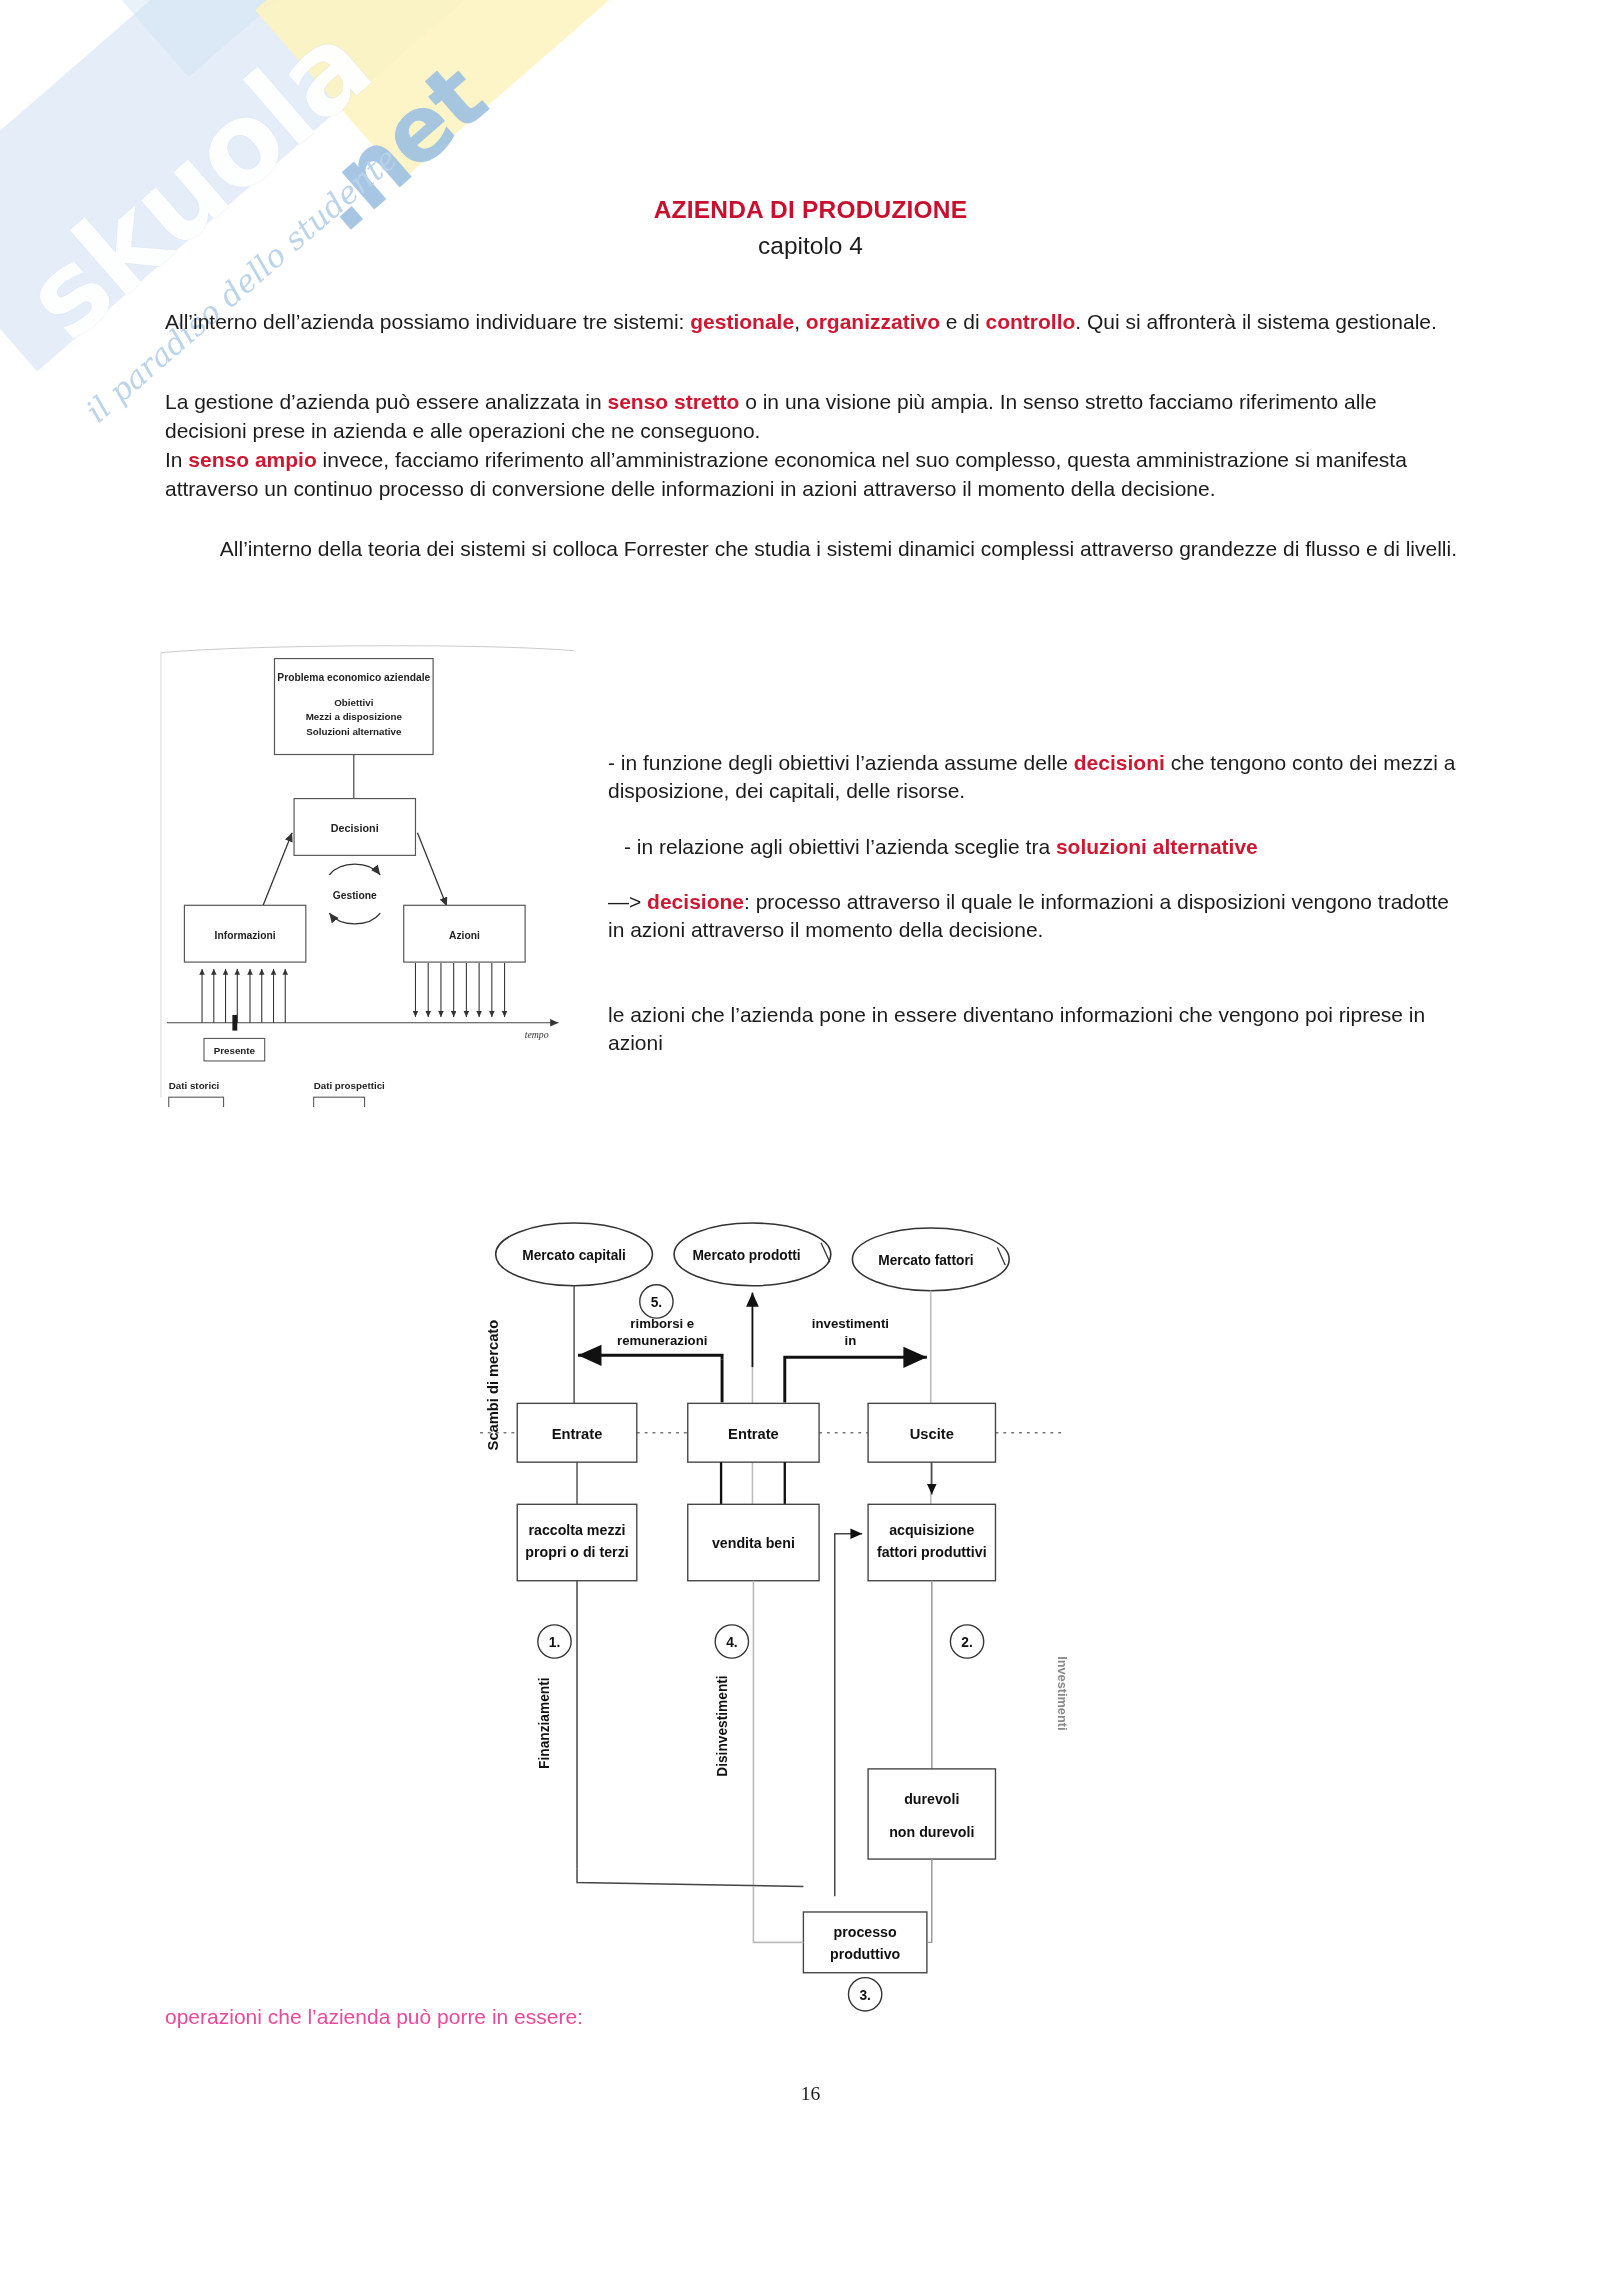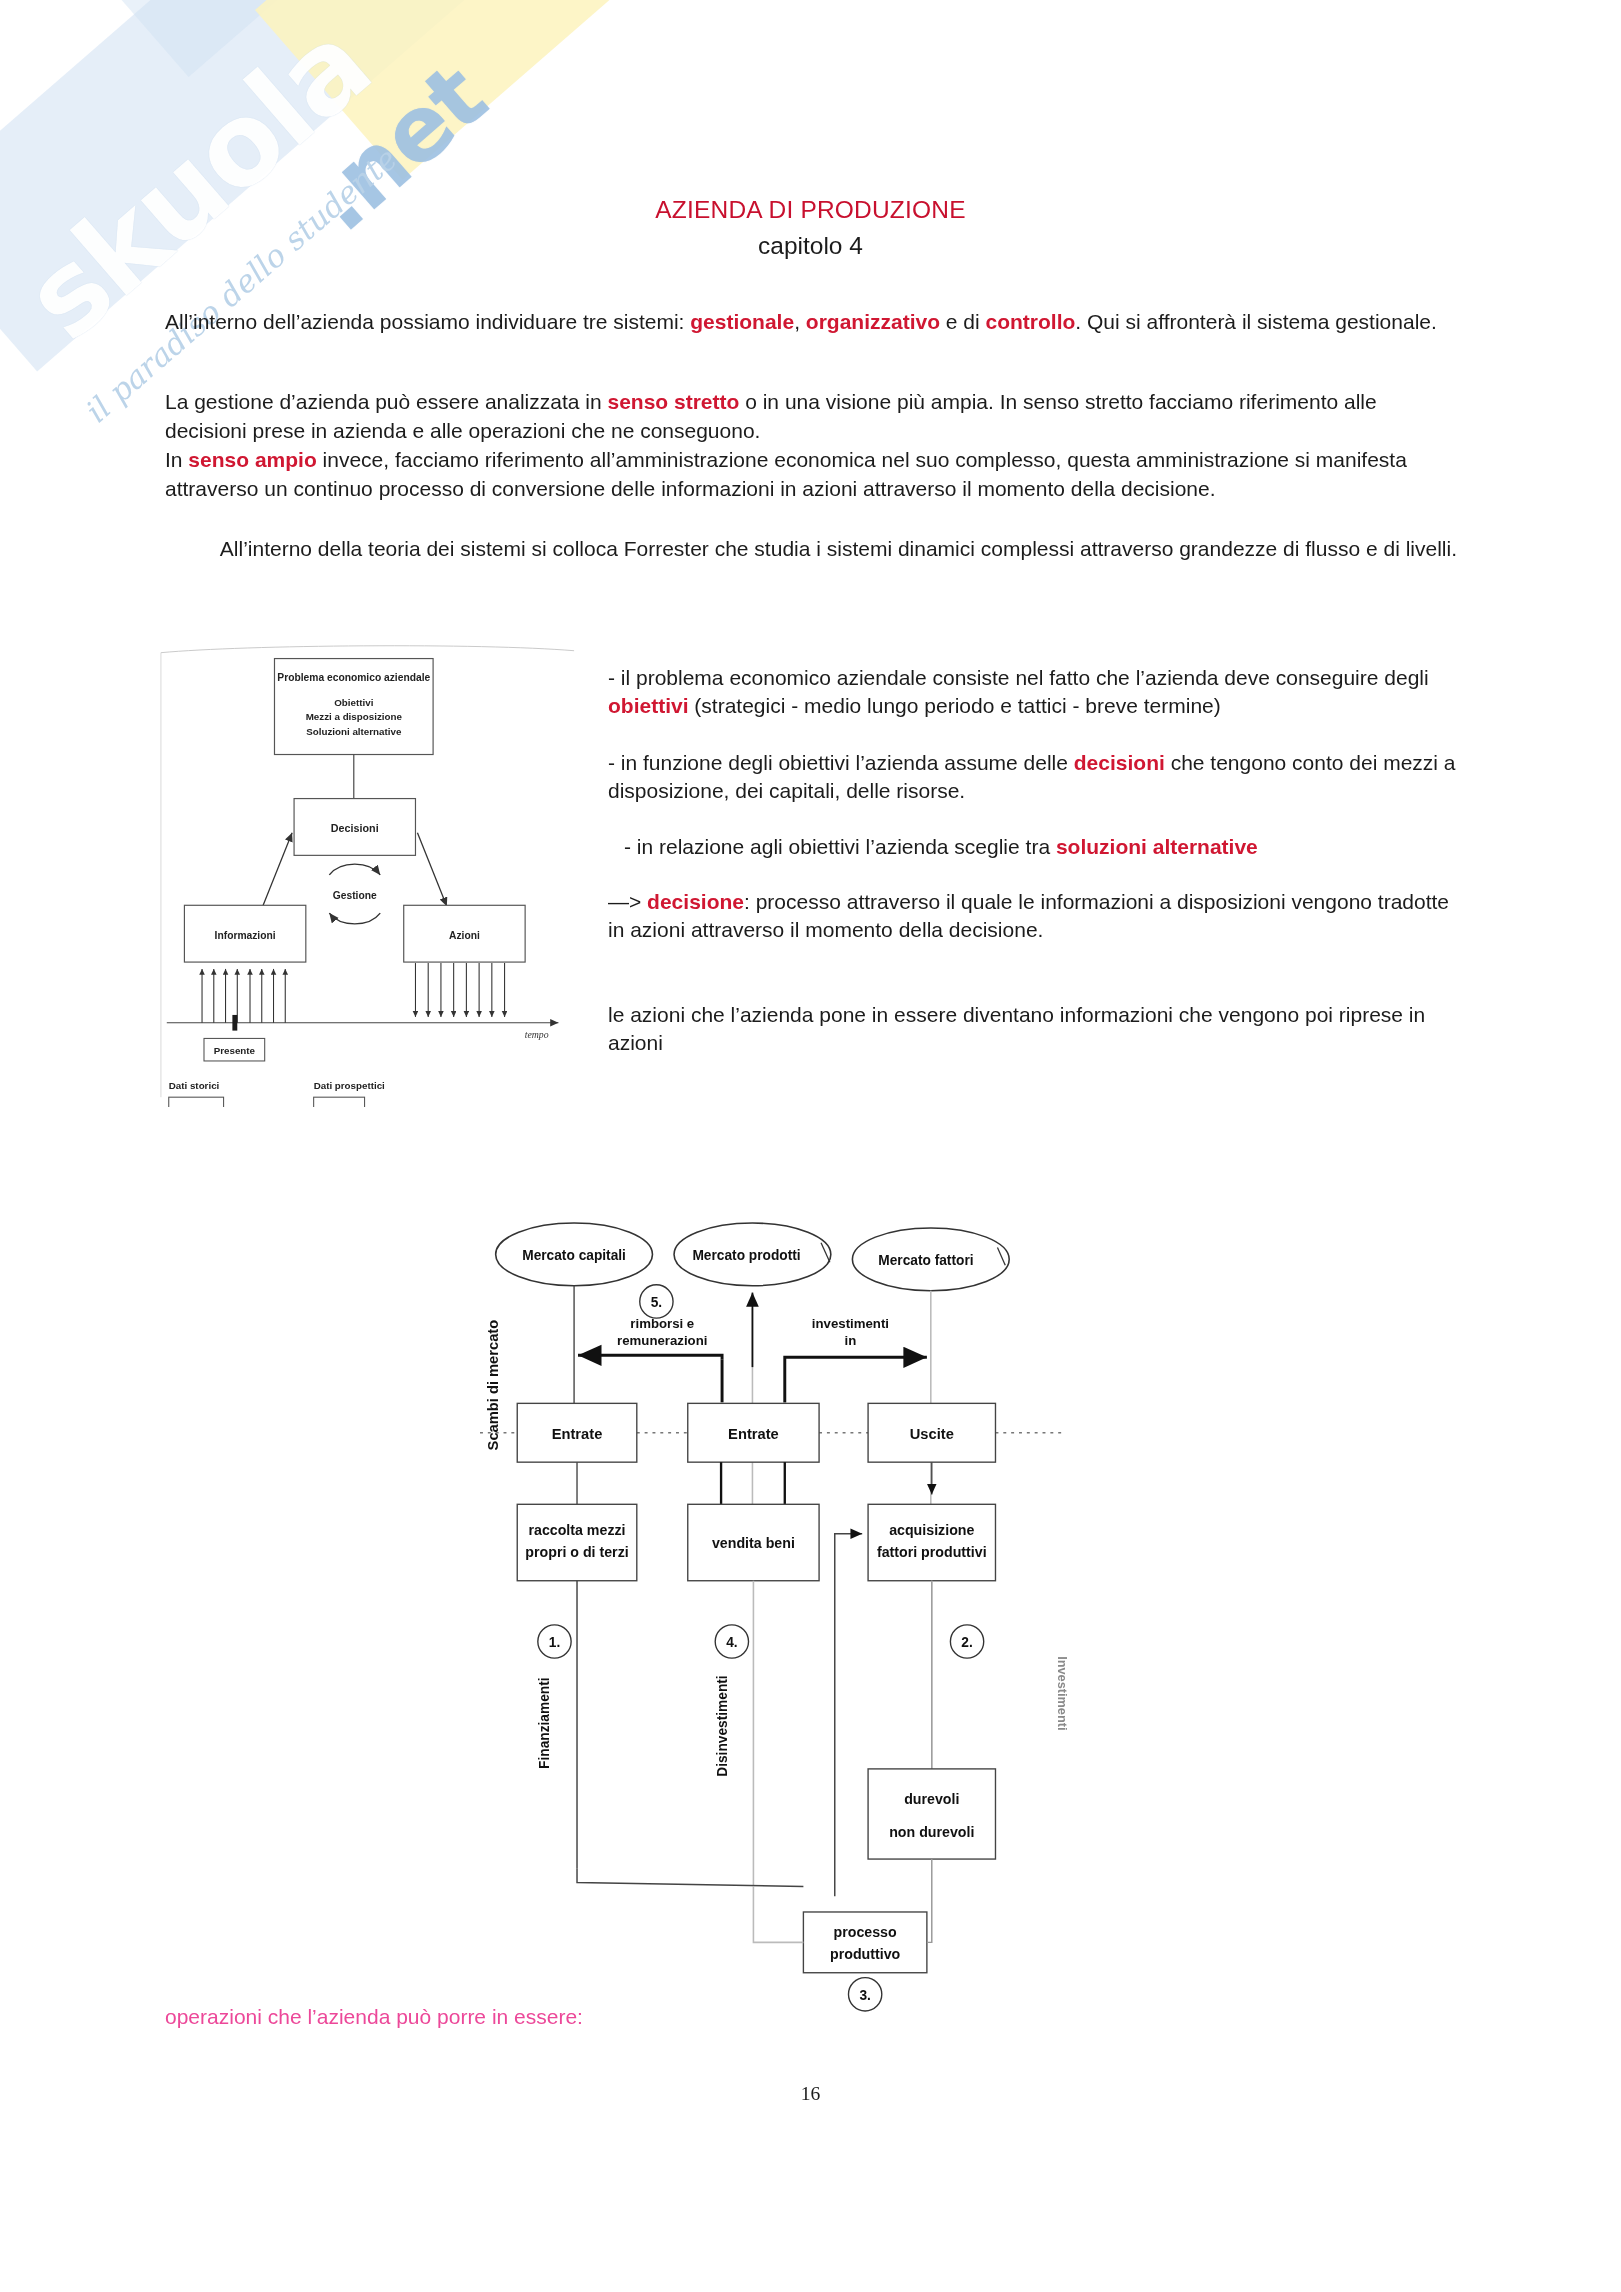--- a/index.html
+++ b/index.html
@@ -78,21 +78,21 @@
     transform-origin:0 0;
     opacity:.95;
   }
 
   
   #page { position:relative; z-index:2; width:1621px; height:2293px; }
 
   .doc-title {
     position:absolute; left:0; right:0; top:196px;
     text-align:center;
-    font-size:24.5px; font-weight:normal;
+    font-size:24.5px; font-weight:bold;
     color:#c8102e;
     letter-spacing:0.2px;
   }
   .doc-subtitle {
     position:absolute; left:0; right:0; top:232px;
     text-align:center;
     font-size:24.5px; color:#1c1c1c;
   }
 
   .para {
@@ -227,21 +227,20 @@
 
       <text x="12" y="462" font-family="'Liberation Sans',sans-serif" font-size="10" font-weight="bold" fill="#222">Dati storici</text>
       <text x="160" y="462" font-family="'Liberation Sans',sans-serif" font-size="10" font-weight="bold" fill="#222">Dati prospettici</text>
       <rect x="12" y="470" width="56" height="22" fill="#fff" stroke="#555" stroke-width="1.1"></rect>
       <text x="40" y="486" text-anchor="middle" font-family="'Liberation Sans',sans-serif" font-size="10" font-weight="bold" fill="#222">Passato</text>
       <rect x="160" y="470" width="52" height="22" fill="#fff" stroke="#555" stroke-width="1.1"></rect>
       <text x="186" y="486" text-anchor="middle" font-family="'Liberation Sans',sans-serif" font-size="10" font-weight="bold" fill="#222">Futuro</text>
     </svg>
   </div>
 
-  <div class="note n1"><span>- il problema economico aziendale consiste nel fatto che l’azienda deve conseguire degli </span><b class="hl">obiettivi</b><span> (strategici - medio lungo periodo e tattici - breve termine)</span></div>
 
   <div class="note n2"><span>- in funzione degli obiettivi l’azienda assume delle </span><b class="hl">decisioni</b><span> che tengono conto dei mezzi a disposizione, dei capitali, delle risorse.</span></div>
 
   <div class="note n3"><span>- in relazione agli obiettivi l’azienda sceglie tra </span><b class="hl">soluzioni alternative</b></div>
 
   <div class="note n4"><span>—&gt; </span><b class="hl">decisione</b><span>: processo attraverso il quale le informazioni a disposizioni vengono tradotte in azioni attraverso il momento della decisione.</span></div>
 
   <div class="note n5"><br><span>le azioni che l’azienda pone in essere diventano informazioni che vengono poi riprese in azioni</span></div>
 
   <div id="diagram2">

